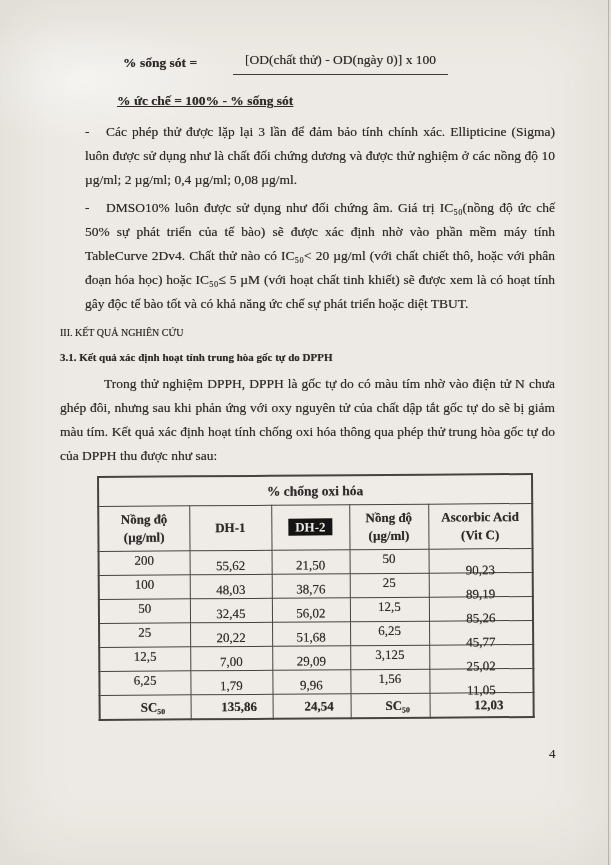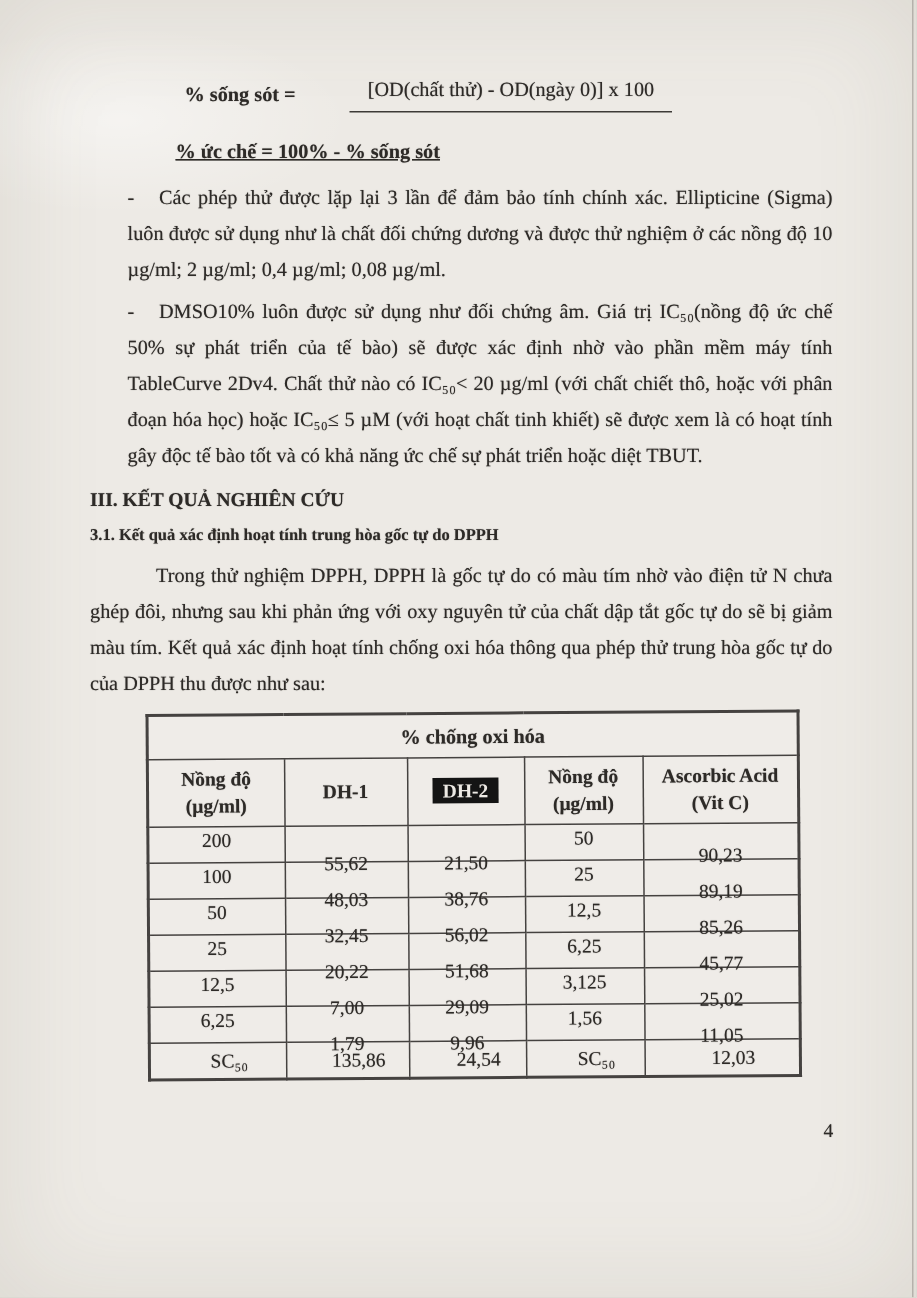--- a/index.html
+++ b/index.html
@@ -36,44 +36,44 @@
   .fraction{margin-left:36px;text-align:left;line-height:20px;}
   .fraction .num{padding:0 12px 4px;}
   .fraction .bar{border-top:1.4px solid #3d3a37;height:0;}
   .fraction .den{padding-top:5px;}
   .inhibition{margin:16px 0 0 57px;font-weight:bold;line-height:20px;text-decoration:underline;}
   
   .bullets{margin-top:9px;}
   .bullet{position:relative;margin:0 0 4px 25px;text-indent:21px;text-align:justify;}
   .bullet .marker{position:absolute;left:0;top:0;text-indent:0;}
   
-  .h-section{margin-top:6px;font-weight:bold;line-height:21px;font-size:13px;}
+  .h-section{margin-top:6px;font-weight:normal;line-height:21px;font-size:10px;}
   .h-sub{margin-top:4px;font-weight:bold;line-height:21px;font-size:11px;}
   .body-par{margin:4px 0 0 0;text-indent:44px;text-align:justify;}
   
   table.results{
     margin:8px 0 0 37px;
     border-collapse:collapse;
     transform:rotate(-0.4deg);
     transform-origin:left top;
     font-size:13px;line-height:15px;
     background:rgba(255,255,255,0.12);
   }
   table.results,table.results th,table.results td{border:1.4px solid var(--tb);}
   table.results{border-width:2px;}
   th.t-title{height:26px;font-size:13.5px;font-weight:bold;text-align:center;}
   tr.hdr th{height:44px;font-weight:bold;text-align:center;vertical-align:middle;padding:0 2px;}
   tr.hdr th div{line-height:18px;}
   .hl{background:var(--hl-bg);color:var(--hl-tx);padding:1px 7px;display:inline-block;line-height:15px;}
   table.results td{height:23px;text-align:center;vertical-align:middle;padding:0 2px;}
   table.results td span{display:inline-block;position:relative;}
   td span.up2{top:-3px;}
-  td span.dn3{top:13px;}
+  td span.dn3{top:3px;}
   td span.dn9{top:9px;}
-  tr.sum-row td{font-weight:normal;padding-left:17px;}
+  tr.sum-row td{font-weight:bold;padding-left:17px;}
   
   .pagenum{position:absolute;left:549px;top:746px;font-size:13px;
            text-shadow:0 0 0.7px rgba(45,42,39,0.55);}
 </style>
 </head>
 <body>
 
 <div class="page">
   <div class="content">
 

